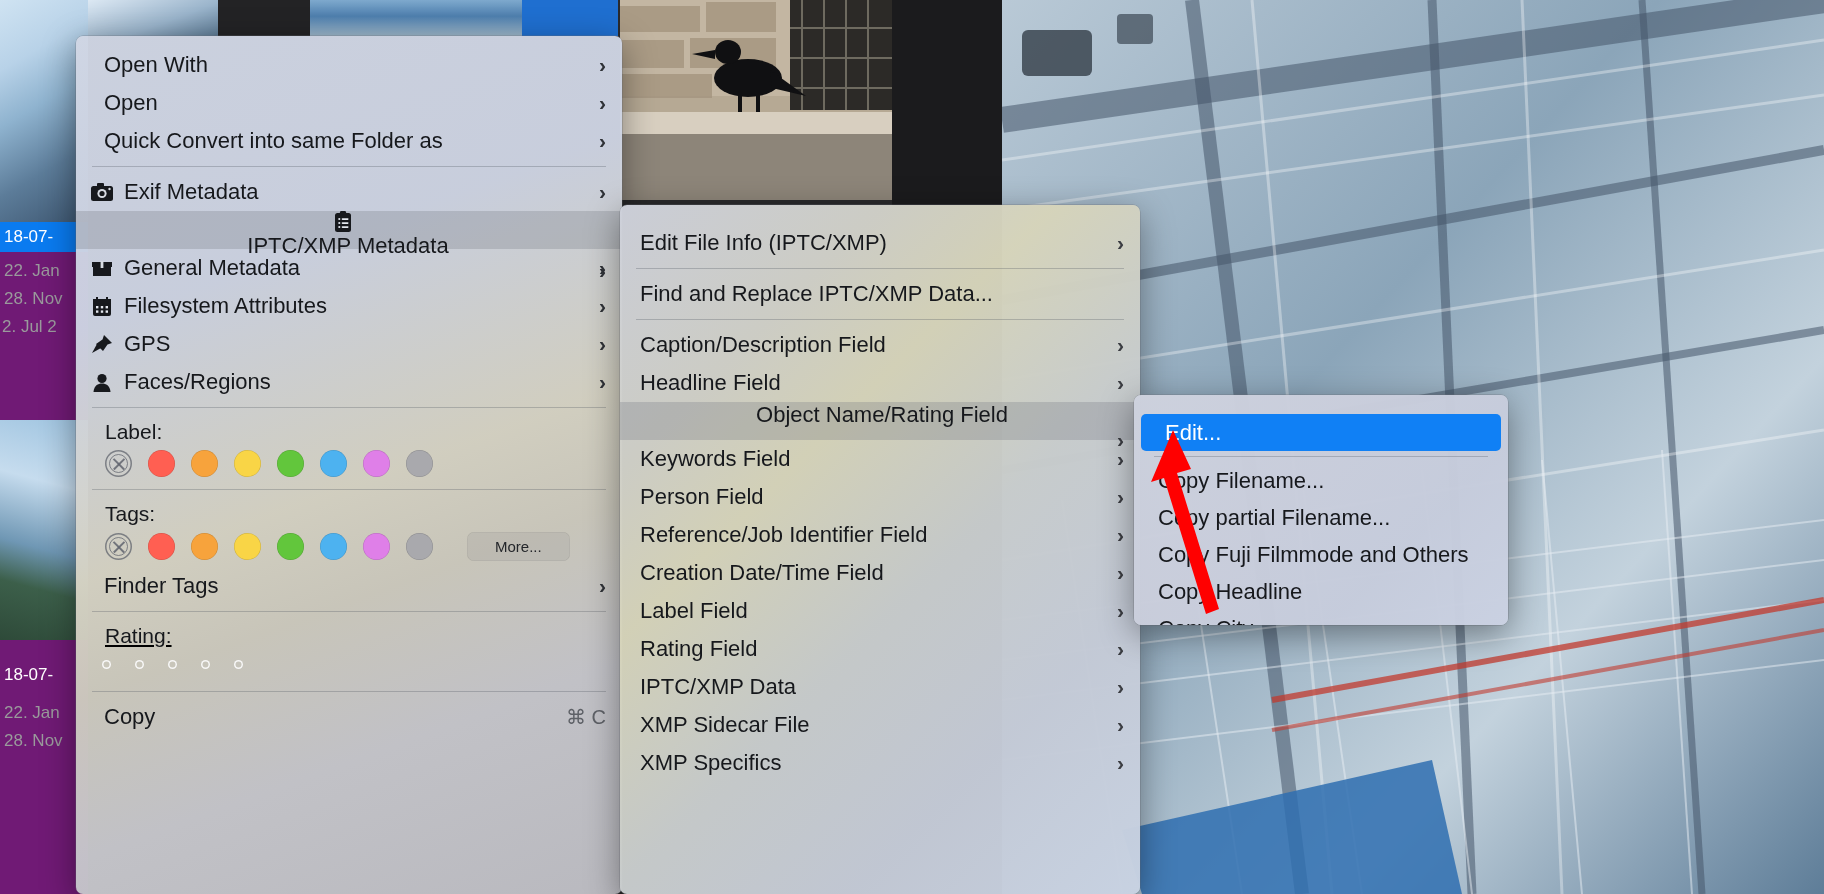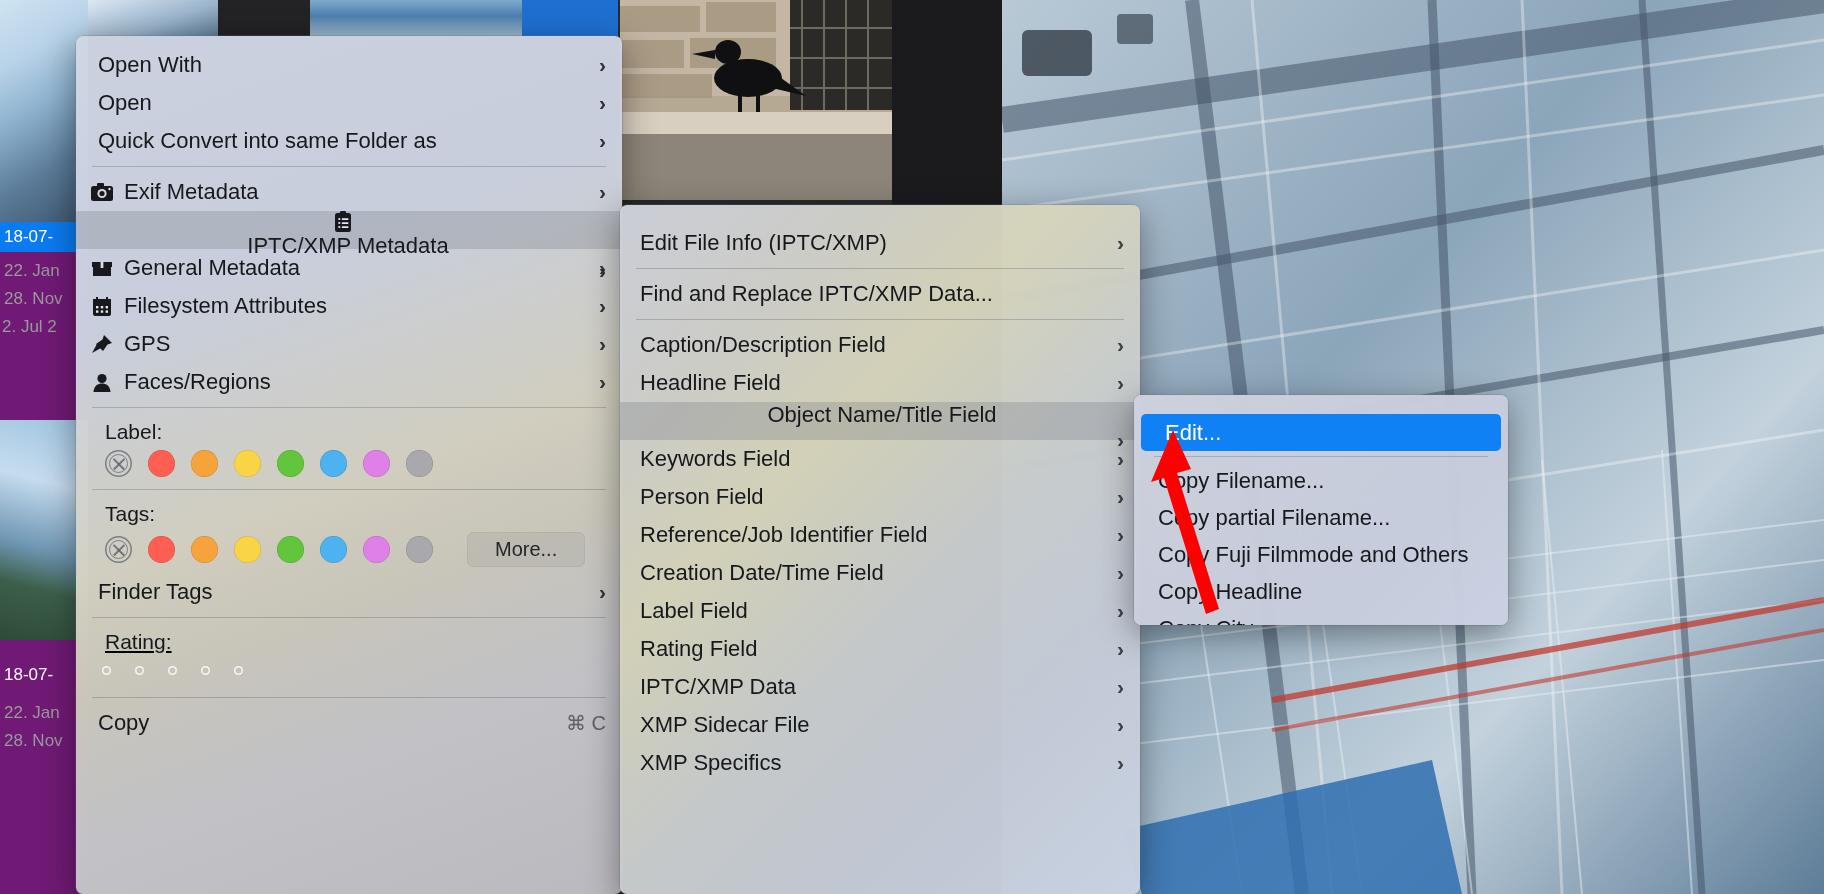--- a/index.html
+++ b/index.html
@@ -90,21 +90,21 @@
     background:
       linear-gradient(160deg,
         rgba(208,214,228,0.97) 0%,
         rgba(205,211,226,0.97) 28%,
         rgba(214,211,196,0.97) 52%,
         rgba(205,202,190,0.97) 63%,
         rgba(198,198,203,0.97) 78%,
         rgba(190,190,196,0.97) 100%);
     padding-top: 10px;
   }
-  #menu1 .menu-item { height: 38px; font-size: 22px; padding-left: 22px; }
+  #menu1 .menu-item { height: 38px; font-size: 22px; padding-left: 28px; }
   #menu1 .menu-item.withicon { padding-left: 14px; }
   #menu1 .chev { color: #2f3237; }
 
   
   .swatch-block { padding: 6px 22px 2px 29px; }
   .swatch-title { font-size: 21px; color: #16181c; margin-bottom: 6px; }
   .swatch-row { display: flex; align-items: center; gap: 0; }
   .swatch { width: 27px; height: 27px; border-radius: 50%; margin-right: 16px;
             box-shadow: inset 0 0 0 0.5px rgba(0,0,0,0.18); }
   .swatch.none {
@@ -118,21 +118,21 @@
   }
   .swatch.none::before { transform: translate(-50%,-50%) rotate(45deg); }
   .swatch.none::after  { transform: translate(-50%,-50%) rotate(-45deg); }
   .swatch.none .ring {
     position:absolute; left:50%; top:50%; width:19px; height:19px; margin:-9.5px 0 0 -9.5px;
     border-radius:50%; border:1.4px solid rgba(96,100,110,0.75);
   }
   .more-btn {
     margin-left: 18px;
     padding: 6px 28px;
-    font-size: 20px; color: #24262a;
+    font-size: 15px; color: #24262a;
     background: rgba(150,150,150,0.22);
     border-radius: 7px;
     box-shadow: inset 0 0 0 0.5px rgba(0,0,0,0.08);
   }
   .rating-row { display: flex; align-items: center; padding: 6px 22px 4px 26px; gap: 0; }
   .star-dot {
     width: 9px; height: 9px; border-radius: 50%;
     box-shadow: inset 0 0 0 1.5px rgba(250,250,250,0.95);
     margin-right: 24px;
   }
@@ -466,21 +466,21 @@
 
     <div class="menu-item">
       <span class="lbl">Caption/Description Field</span>
       <span class="chev">›</span>
     </div>
     <div class="menu-item">
       <span class="lbl">Headline Field</span>
       <span class="chev">›</span>
     </div>
     <div class="menu-item hl-grey">
-      <span class="lbl">Object Name/Title Field</span>
+      <span class="lbl">Object Name/Rating Field</span>
       <span class="chev">›</span>
     </div>
     <div class="menu-item">
       <span class="lbl">Keywords Field</span>
       <span class="chev">›</span>
     </div>
     <div class="menu-item">
       <span class="lbl">Person Field</span>
       <span class="chev">›</span>
     </div>

